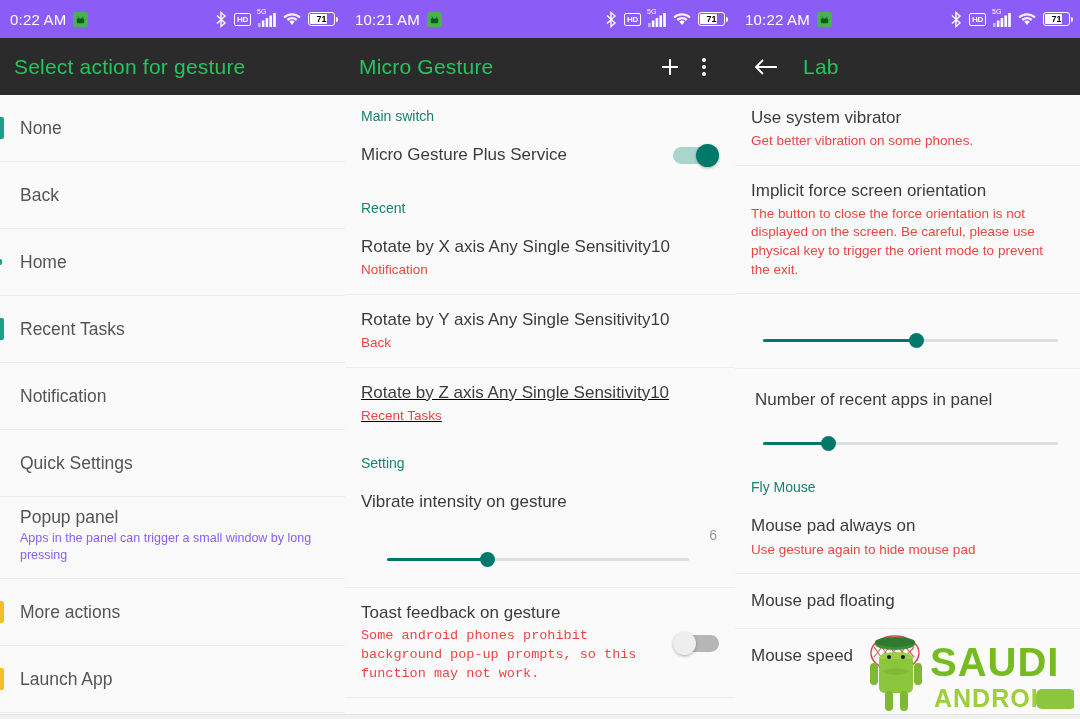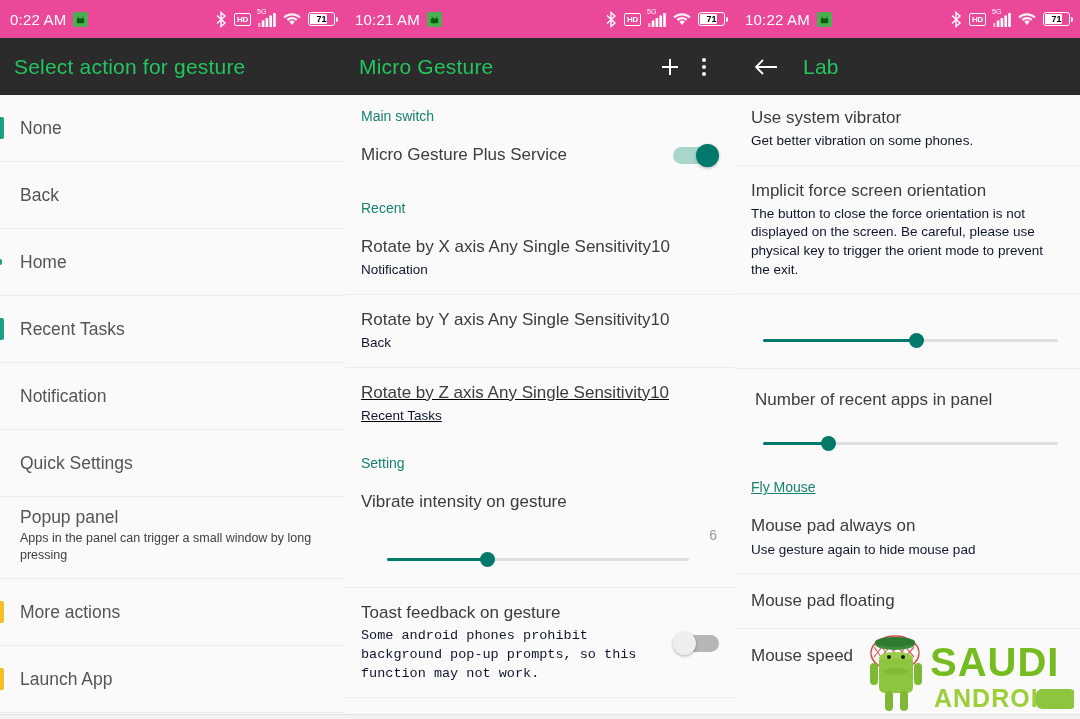--- a/index.html
+++ b/index.html
@@ -12,21 +12,21 @@
   .screen { position: relative; width: 1080px; height: 719px; display: flex; }
 
   
   .panel { position: relative; height: 719px; overflow: hidden; background: #fafafa; }
   .panel.p1 { width: 345px; }
   .panel.p2 { width: 390px; }
   .panel.p3 { width: 345px; }
 
   
   .statusbar {
-    height: 38px; background: #ec4899; color: #fff;
+    height: 38px; background: #8b5cf6; color: #fff;
     display: flex; align-items: center; padding: 0 10px;
     font-size: 15px; position: relative;
   }
   .sb-time { letter-spacing: .2px; white-space: nowrap; }
   .sb-appicon {
     width: 15px; height: 15px; background: #4caf50; margin-left: 7px;
     border-radius: 2px; display: inline-flex; align-items: center;
     justify-content: center; flex: 0 0 auto;
   }
   .sb-appicon svg { display: block; }
@@ -68,36 +68,36 @@
   .tb-icon svg { display: block; }
   .toolbar.with-back .tb-title { margin-left: 20px; }
 
   
   .content { position: relative; height: 624px; background: #fafafa; overflow: hidden; }
   .list-item {
     position: relative; padding: 14px 16px; border-bottom: 1px solid #eceded;
     background: #fafafa;
   }
   .li-title { font-size: 17px; color: #3c3c3c; line-height: 1.3; }
-  .li-sub { font-size: 13.5px; color: #0f172a; line-height: 1.38; margin-top: 3px; }
+  .li-sub { font-size: 13.5px; color: #ef4444; line-height: 1.38; margin-top: 3px; }
   .section-head {
     font-size: 14px; color: #17826f; padding: 13px 16px 6px 16px; background: #fafafa;
   }
   .row-flex { display: flex; align-items: center; }
   .row-flex .txt { flex: 1; padding-right: 12px; }
 
   
   .choice-row {
     position: relative; display: flex; align-items: center;
     height: 67px; padding-left: 20px; border-bottom: 1px solid #ececec;
     background: #fafafa;
   }
   .choice-row.tall { height: 82px; display: block; padding-top: 10px; }
   .choice-label { font-size: 17.5px; color: #555; }
-  .choice-sub { font-size: 12.5px; color: #404040; line-height: 1.35; margin-top: 2px; padding-right: 14px; }
+  .choice-sub { font-size: 12.5px; color: #8b5cf6; line-height: 1.35; margin-top: 2px; padding-right: 14px; }
   .edge-icon {
     position: absolute; left: -8px; top: 50%; transform: translateY(-50%);
     width: 12px; height: 22px; border-radius: 2px;
   }
   .edge-icon.teal { background: #1d9e86; }
   .edge-icon.teal-sm { background: #1d9e86; width: 10px; height: 6px; }
   .edge-icon.amber { background: #f5bd26; }
   .edge-icon.teal-dots { background: transparent; }
 
   
@@ -405,21 +405,21 @@
       </div>
       <div class="list-item" style="border-bottom:none;">
         <div class="li-title" style="padding:6px 0 0 4px;">Number of recent apps in panel</div>
         <div class="slider" style="margin:18px 6px 0 12px;">
           <span class="rail"></span>
           <span class="fill" style="width:22%"></span>
           <span class="thumb" style="left:22%"></span>
         </div>
       </div>
 
-      <div class="section-head" style="padding-top:8px;text-decoration:underline;">Fly Mouse</div>
+      <div class="section-head" style="padding-top:8px;">Fly Mouse</div>
       <div class="list-item">
         <div class="li-title">Mouse pad always on</div>
         <div class="li-sub">Use gesture again to hide mouse pad</div>
       </div>
       <div class="list-item" style="padding:16px 16px;">
         <div class="li-title">Mouse pad floating</div>
       </div>
       <div class="list-item" style="padding:16px 16px;border-bottom:none;">
         <div class="li-title">Mouse speed</div>
       </div>

